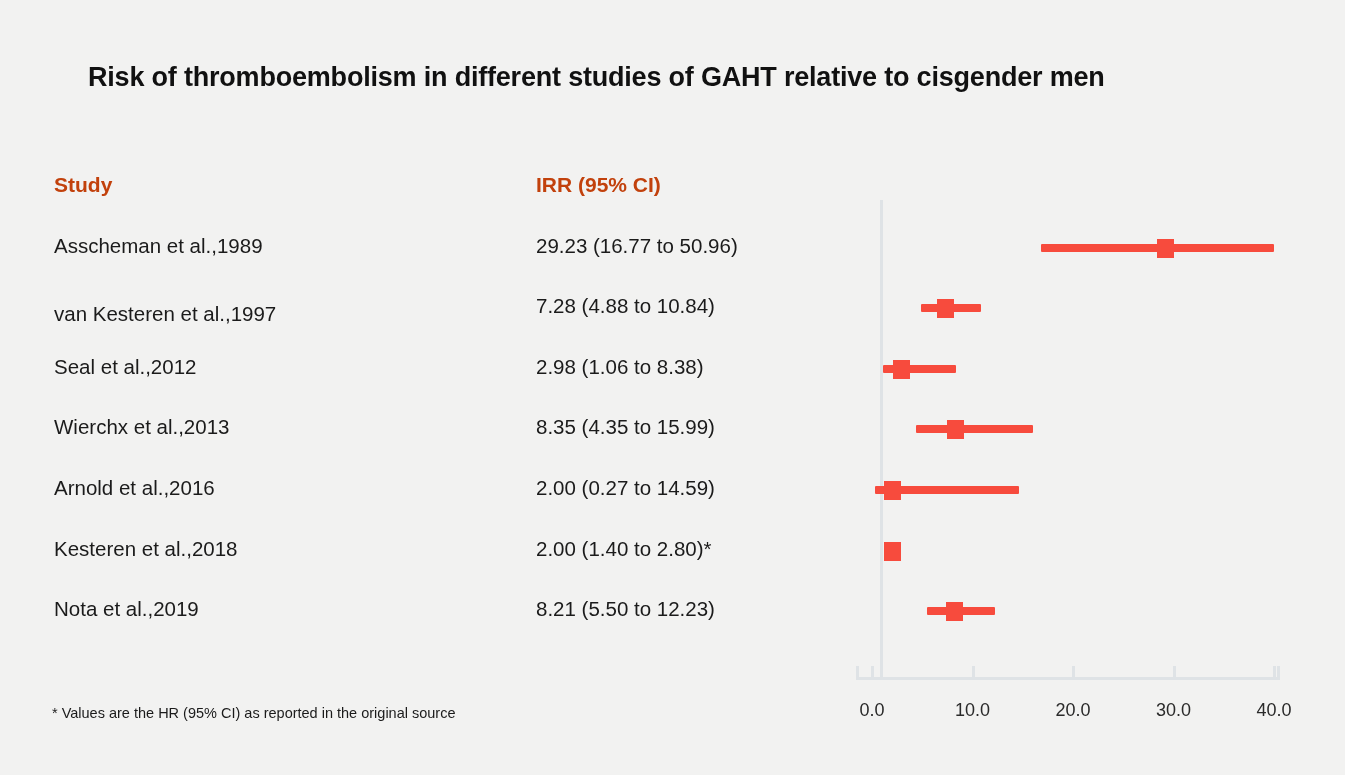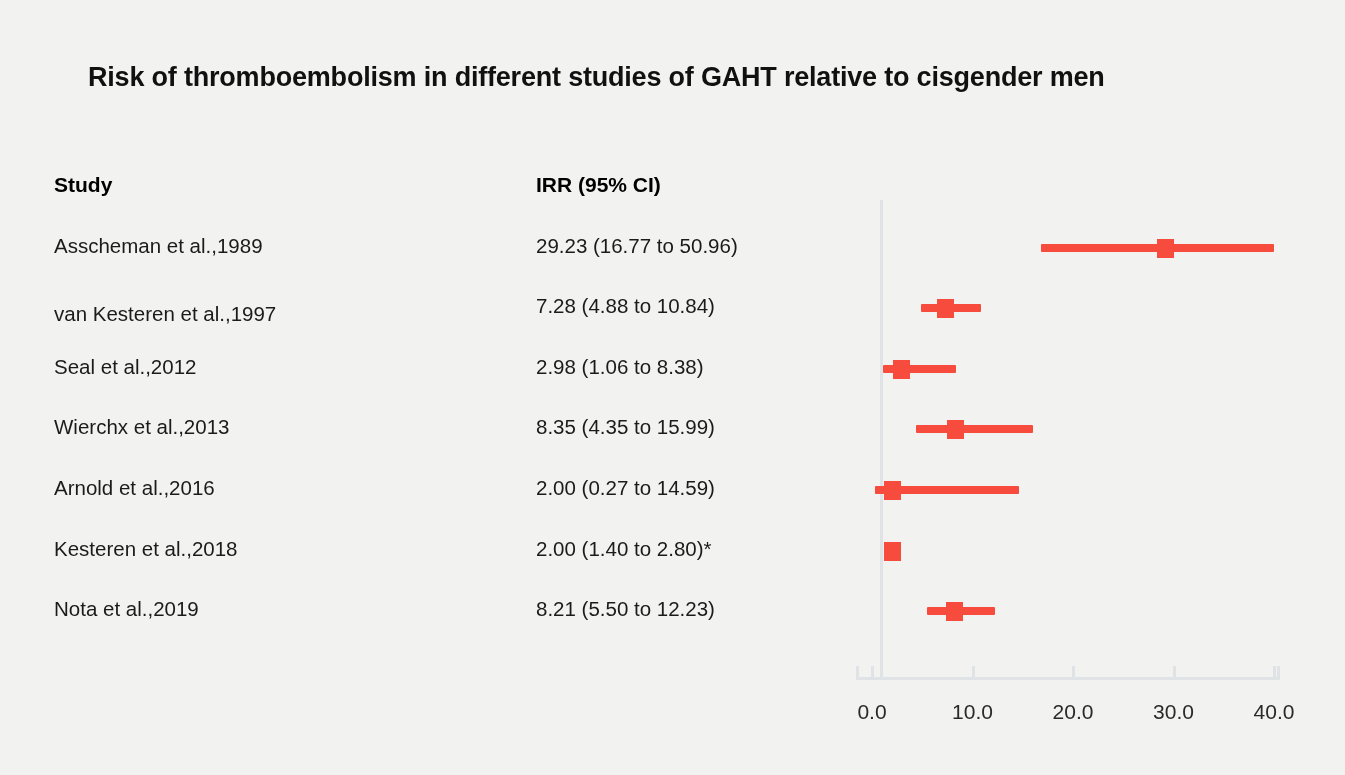--- a/index.html
+++ b/index.html
@@ -39,21 +39,21 @@
     position: absolute;
     left: 0;
     top: 0;
     width: 860px;
     height: 775px;
   }
   .col-head {
     position: absolute;
     font-size: 21px;
     font-weight: bold;
-    color: #000000;
+    color: #c2410c;
     white-space: nowrap;
   }
   .col-head.study  { left: 54px;  top: 173px; }
   .col-head.effect { left: 536px; top: 173px; }
 
   .cell {
     position: absolute;
     font-size: 20.5px;
     color: #1b1b1b;
     white-space: nowrap;
@@ -111,21 +111,21 @@
   .tick-mark {
     position: absolute;
     top: 666px;
     width: 3px;
     height: 14px;
     background: #dfe3e6;
   }
   .tick-label {
     position: absolute;
     top: 700px;
-    font-size: 21px;
+    font-size: 18px;
     color: #2a2a2a;
     transform: translateX(-50%);
     white-space: nowrap;
   }
 
   .ci-row {
     position: absolute;
     height: 30px;
   }
   .ci-line {
@@ -163,20 +163,21 @@
         <div class="cell effect-val" style="top: 355px;">2.98 (1.06 to 8.38)</div>
         <div class="cell study-name" style="top: 415px;">Wierchx et al.,2013</div>
         <div class="cell effect-val" style="top: 415px;">8.35 (4.35 to 15.99)</div>
         <div class="cell study-name" style="top: 476px;">Arnold et al.,2016</div>
         <div class="cell effect-val" style="top: 476px;">2.00 (0.27 to 14.59)</div>
         <div class="cell study-name" style="top: 537px;">Kesteren et al.,2018</div>
         <div class="cell effect-val" style="top: 537px;">2.00 (1.40 to 2.80)*</div>
         <div class="cell study-name" style="top: 597px;">Nota et al.,2019</div>
         <div class="cell effect-val" style="top: 597px;">8.21 (5.50 to 12.23)</div>
       </div>
+    <div class="footnote">* Values are the HR (95% CI) as reported in the original source</div>
   </div>
 
   <div class="plot-region">
     <div class="ref-line"></div>
     <div class="axis-line axis-baseline"></div>
     <div class="axis-line axis-baseline-capleft"></div>
     <div class="axis-line axis-baseline-capright"></div>
     <div id="axis-ticks">
         <div class="tick-mark" style="left: 871px;"></div>
         <div class="tick-label" style="left: 872px;">0.0</div>

